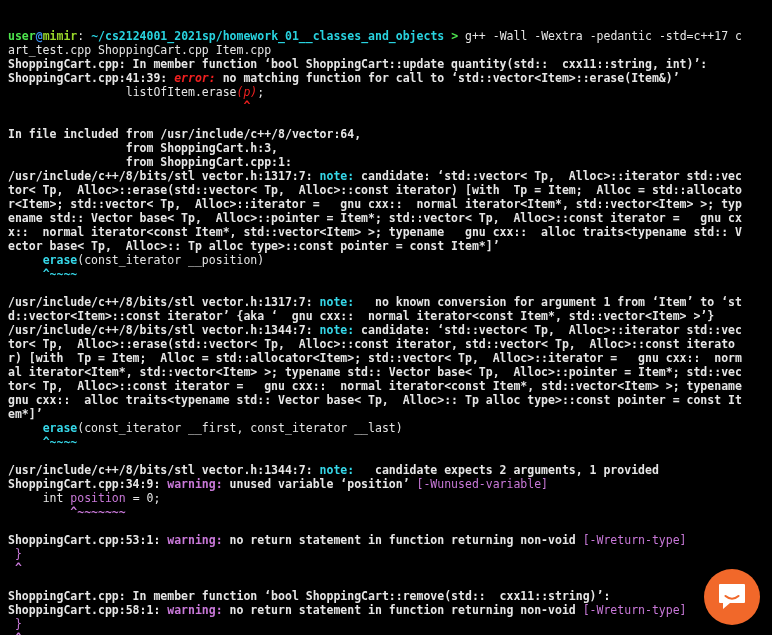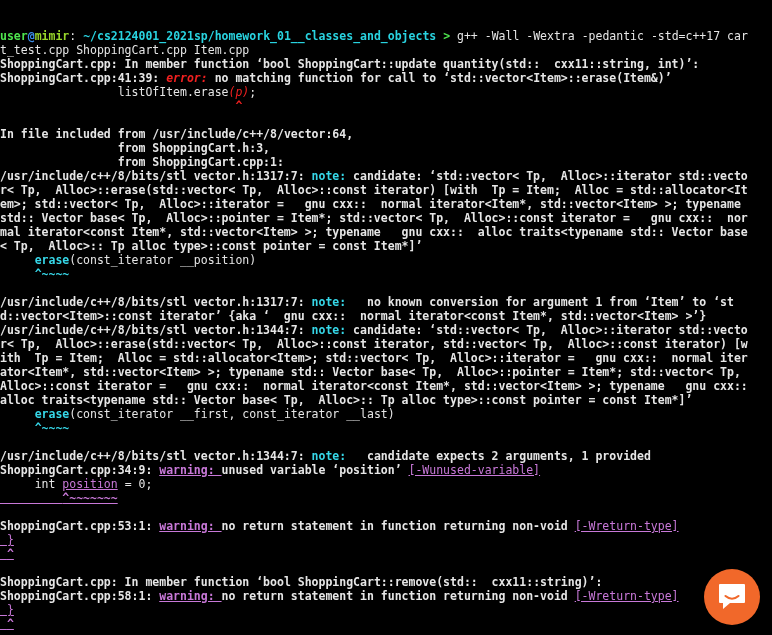--- a/index.html
+++ b/index.html
@@ -21,38 +21,38 @@
     height: 635px;
     background: #000000;
     color: #e6e6e6;
     font-family: "DejaVu Sans Mono", "Liberation Mono", monospace;
     font-size: 11.5px;
     line-height: 14px;
     letter-spacing: 0px;
     white-space: pre-wrap;
     word-break: break-all;
     overflow: hidden;
-    padding: 1px 0 0 0;
+    padding: 1px 0 0 8px;
     box-sizing: border-box;
   }
   #terminal .ln {
     display: block;
     min-height: 14px;
     white-space: pre-wrap;
     word-break: break-all;
   }
   
   .c-white   { color: #e6e6e6; }
   .c-green   { color: #4ee44e; }
   .c-lgreen  { color: #98d72a; }
   .c-cyan    { color: #29d3e0; }
   .c-bcyan   { color: #36d7e8; margin-top: 24px; }
   .c-blue    { color: #3b8eea; }
   .c-red     { color: #f02020; font-style: italic; }
-  .c-magenta { color: #c878d8; text-decoration: underline; }
+  .c-magenta { color: #c878d8; }
   .c-bold    { font-weight: bold; }
 
   
   #intercom-launcher {
     position: absolute;
     right: 12px;
     bottom: 10px;
     width: 56px;
     height: 56px;
     border-radius: 50%;

